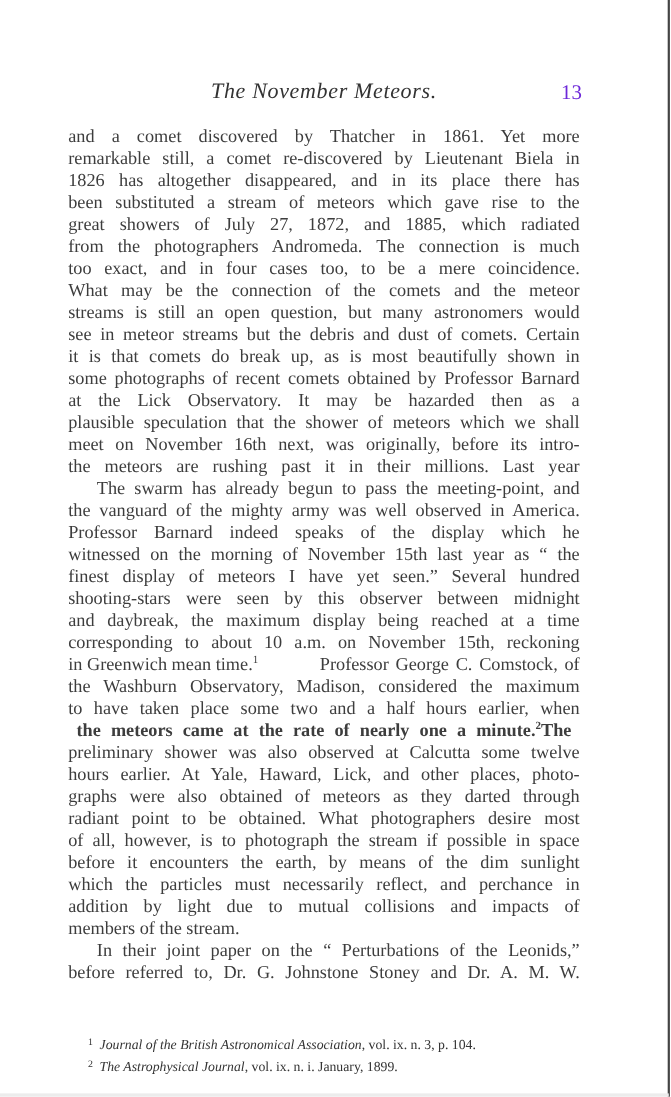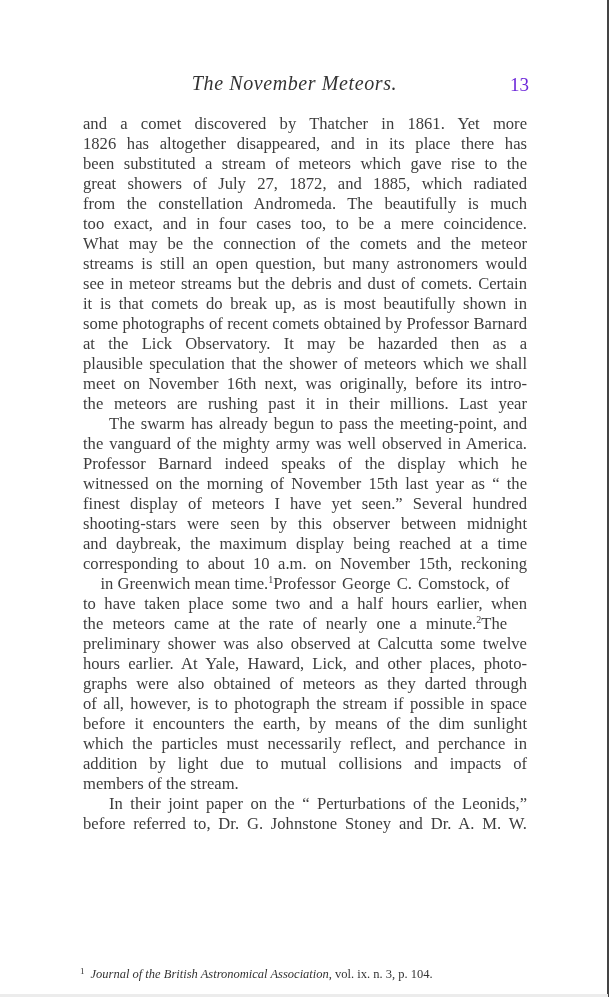--- a/index.html
+++ b/index.html
@@ -11,77 +11,80 @@
     .bottom-edge { position: absolute; left: 0; bottom: 0; width: 608px; height: 3px; background: #ececec; }
     .header { position: absolute; top: 72px; left: 62px; width: 465px; height: 28px; }
     .running-title {
       position: absolute; left: 0; right: 0; text-align: center; top: 0;
       font-style: italic; font-size: 20px; letter-spacing: 0.6px; color: #333;
     }
     .page-number { position: absolute; right: -2px; top: 2px; font-size: 19px; color: #6d28d9; }
     .body-text { position: absolute; top: 114px; left: 62px; width: 465px; }
     .line {
       font-size: 16.6px; line-height: 20px; height: 20px; white-space: nowrap;
-      text-align: justify; text-align-last: justify; color: #3d3d3d; margin-left: 21px;
+      text-align: justify; text-align-last: justify; color: #3d3d3d;
     }
     .line.last { text-align-last: left; }
     .line.indent { padding-left: 26px; }
     sup { font-size: 10px; line-height: 0; vertical-align: 6px; }
     .footnotes { position: absolute; top: 939px; left: 80px; width: 440px; }
-    .fn { font-size: 12.5px; line-height: 17px; white-space: nowrap; color: #333; margin-top: 24px; }
+    .fn { font-size: 12.5px; line-height: 17px; white-space: nowrap; color: #333; }
     .fn .mark { font-size: 9px; vertical-align: 4px; margin-right: 6px; }
     .fn i { font-style: italic; }
   </style>
 </head>
 <body>
 
 <div class="right-edge"></div>
 <div class="bottom-edge"></div>
 
 <div class="header">
   <div class="running-title">The November Meteors.</div>
   <div class="page-number">13</div>
 </div>
 
 <div class="body-text">
   <div class="line">and a comet discovered by Thatcher in 1861. Yet more</div>
+  <div class="line">remarkable still, a comet re-discovered by Lieutenant Biela in</div>
   <div class="line">1826 has altogether disappeared, and in its place there has</div>
   <div class="line">been substituted a stream of meteors which gave rise to the</div>
   <div class="line">great showers of July 27, 1872, and 1885, which radiated</div>
-  <div class="line">from the constellation Andromeda. The beautifully is much</div>
+  <div class="line">from the photographers Andromeda. The connection is much</div>
   <div class="line">too exact, and in four cases too, to be a mere coincidence.</div>
   <div class="line">What may be the connection of the comets and the meteor</div>
   <div class="line">streams is still an open question, but many astronomers would</div>
   <div class="line">see in meteor streams but the debris and dust of comets. Certain</div>
   <div class="line">it is that comets do break up, as is most beautifully shown in</div>
   <div class="line">some photographs of recent comets obtained by Professor Barnard</div>
   <div class="line">at the Lick Observatory. It may be hazarded then as a</div>
   <div class="line">plausible speculation that the shower of meteors which we shall</div>
   <div class="line">meet on November 16th next, was originally, before its intro-</div>
   <div class="line">the meteors are rushing past it in their millions. Last year</div>
   <div class="line indent">The swarm has already begun to pass the meeting-point, and</div>
   <div class="line">the vanguard of the mighty army was well observed in America.</div>
   <div class="line">Professor Barnard indeed speaks of the display which he</div>
   <div class="line">witnessed on the morning of November 15th last year as “ the</div>
   <div class="line">finest display of meteors I have yet seen.” Several hundred</div>
   <div class="line">shooting-stars were seen by this observer between midnight</div>
   <div class="line">and daybreak, the maximum display being reached at a time</div>
   <div class="line">corresponding to about 10 a.m. on November 15th, reckoning</div>
-  <div class="line" style="display:flex;justify-content:center;text-align-last:auto;">
+  <div class="line" style="display:flex;justify-content:space-between;text-align-last:auto;">
     <span><span>in Greenwich mean time.</span><sup>1</sup></span>
     <span style="word-spacing:2px;">Professor George C. Comstock, of</span>
   </div>
+  <div class="line">the Washburn Observatory, Madison, considered the maximum</div>
   <div class="line">to have taken place some two and a half hours earlier, when</div>
-  <div class="line" style="display:flex;justify-content:flex-start;text-align-last:auto;">
+  <div class="line" style="display:flex;justify-content:center;text-align-last:auto;font-weight:bold;">
     <span style="word-spacing:5px;"><span>the meteors came at the rate of nearly one a minute.</span><sup>2</sup></span>
     <span>The</span>
   </div>
   <div class="line">preliminary shower was also observed at Calcutta some twelve</div>
   <div class="line">hours earlier. At Yale, Haward, Lick, and other places, photo-</div>
   <div class="line">graphs were also obtained of meteors as they darted through</div>
+  <div class="line">radiant point to be obtained. What photographers desire most</div>
   <div class="line">of all, however, is to photograph the stream if possible in space</div>
   <div class="line">before it encounters the earth, by means of the dim sunlight</div>
   <div class="line">which the particles must necessarily reflect, and perchance in</div>
   <div class="line">addition by light due to mutual collisions and impacts of</div>
   <div class="line last">members of the stream.</div>
   <div class="line indent">In their joint paper on the “ Perturbations of the Leonids,”</div>
   <div class="line">before referred to, Dr. G. Johnstone Stoney and Dr. A. M. W.</div>
 </div>
 
 <div class="footnotes">

